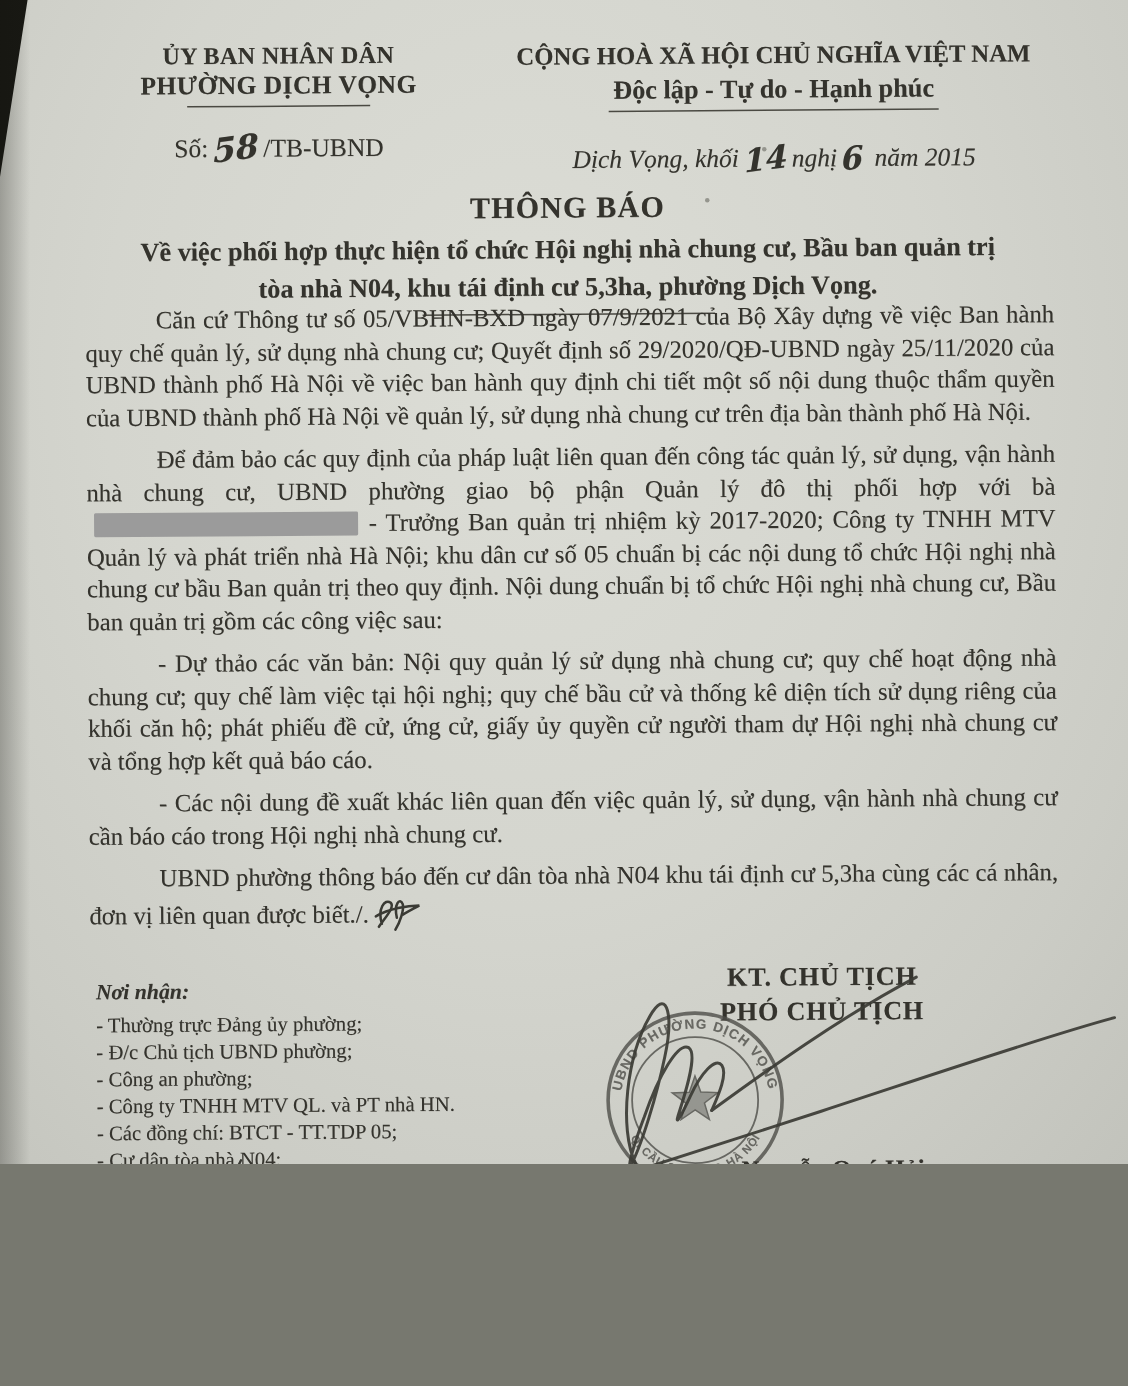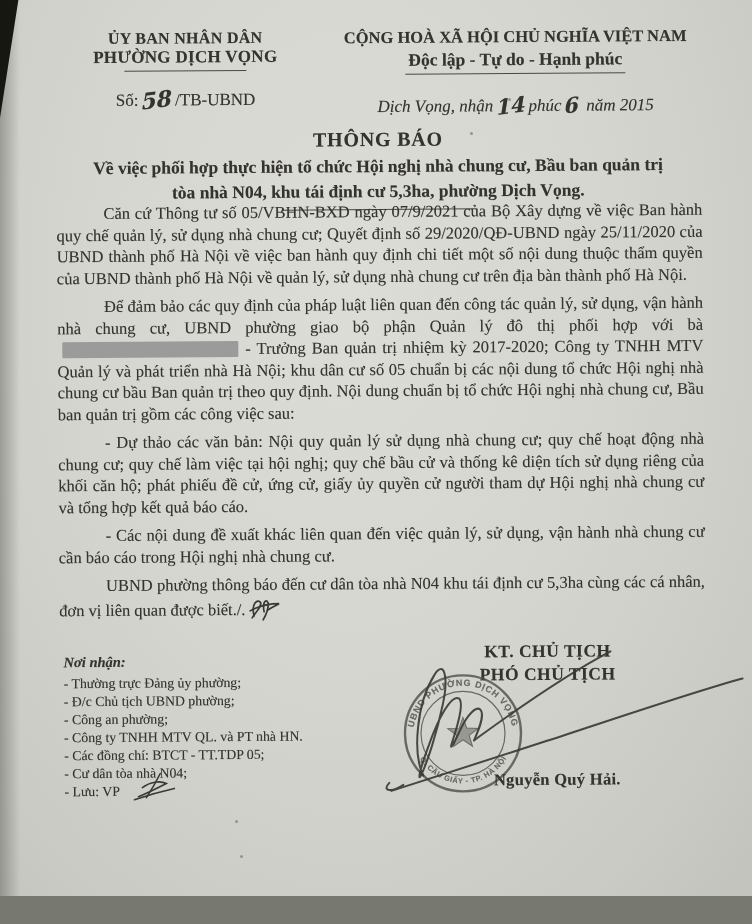--- a/index.html
+++ b/index.html
@@ -1,17 +1,17 @@
 <!DOCTYPE html>
 <html><head>
 <meta charset="utf-8">
 <style>
   html,body{margin:0;padding:0;background:#77786f;}
   .page{
-    position:relative;width:752px;height:896px;overflow:hidden;
+    position:relative;width:752px;height:776px;overflow:hidden;
     background:
       radial-gradient(ellipse at 46% 32%, #dcddd6 0%, #d4d5ce 48%, #cbccc5 78%, #c2c3bc 100%);
     font-family:"Liberation Serif", serif;
     color:#34332d;
     text-shadow:0.2px 0.2px 0.4px rgba(45,44,38,.35);
   }
   .tilt{position:absolute;inset:0;transform:rotate(-0.4deg);}
   
   .corner-wedge{position:absolute;left:0;top:0;width:34px;height:118px;background:#181813;
     clip-path:polygon(0 0,54% 0,0 100%);}
@@ -75,21 +75,21 @@
       <div class="doc-num">
         <span>Số:</span><span class="hand">58</span><span>/TB-UBND</span>
       </div>
     </div>
 
     <div class="hdr-right">
       <div class="l1">CỘNG HOÀ XÃ HỘI CHỦ NGHĨA VIỆT NAM</div>
       <div class="l2">Độc lập - Tự do - Hạnh phúc</div>
       <div class="rule" style="width:220px"></div>
       <div class="dateline">
-        <span>Dịch Vọng, nhận</span><span class="hand" style="font-size:21px">14</span><span>phúc</span><span class="hand" style="font-size:21px">6</span> <span>năm 2015</span>
+        <span>Dịch Vọng, khối</span><span class="hand" style="font-size:21px">14</span><span>nghị</span><span class="hand" style="font-size:21px">6</span> <span>năm 2015</span>
       </div>
     </div>
 
     <div class="title-blk">
       <div class="t">THÔNG BÁO</div>
       <div class="s">Về việc phối hợp thực hiện tổ chức Hội nghị nhà chung cư, Bầu ban quản trị</div>
       <div class="s" style="margin-top:0">tòa nhà N04, khu tái định cư 5,3ha, phường Dịch Vọng.</div>
       <div class="rule" style="width:195px;margin-top:5px"></div>
     </div>
 

